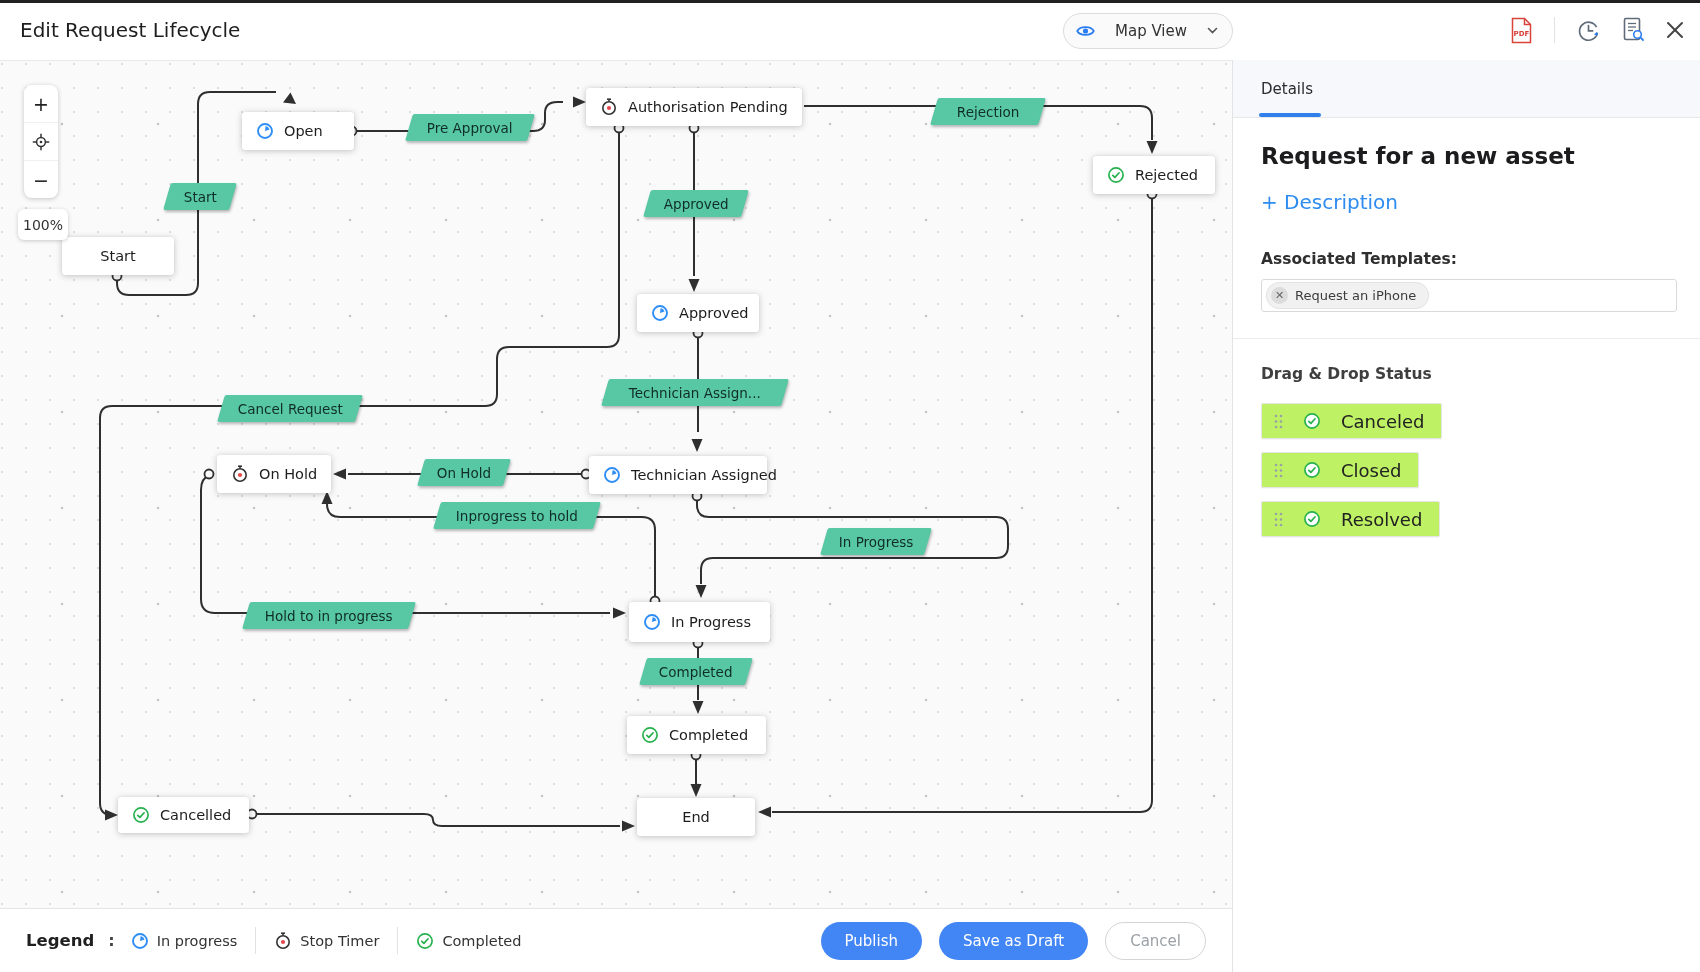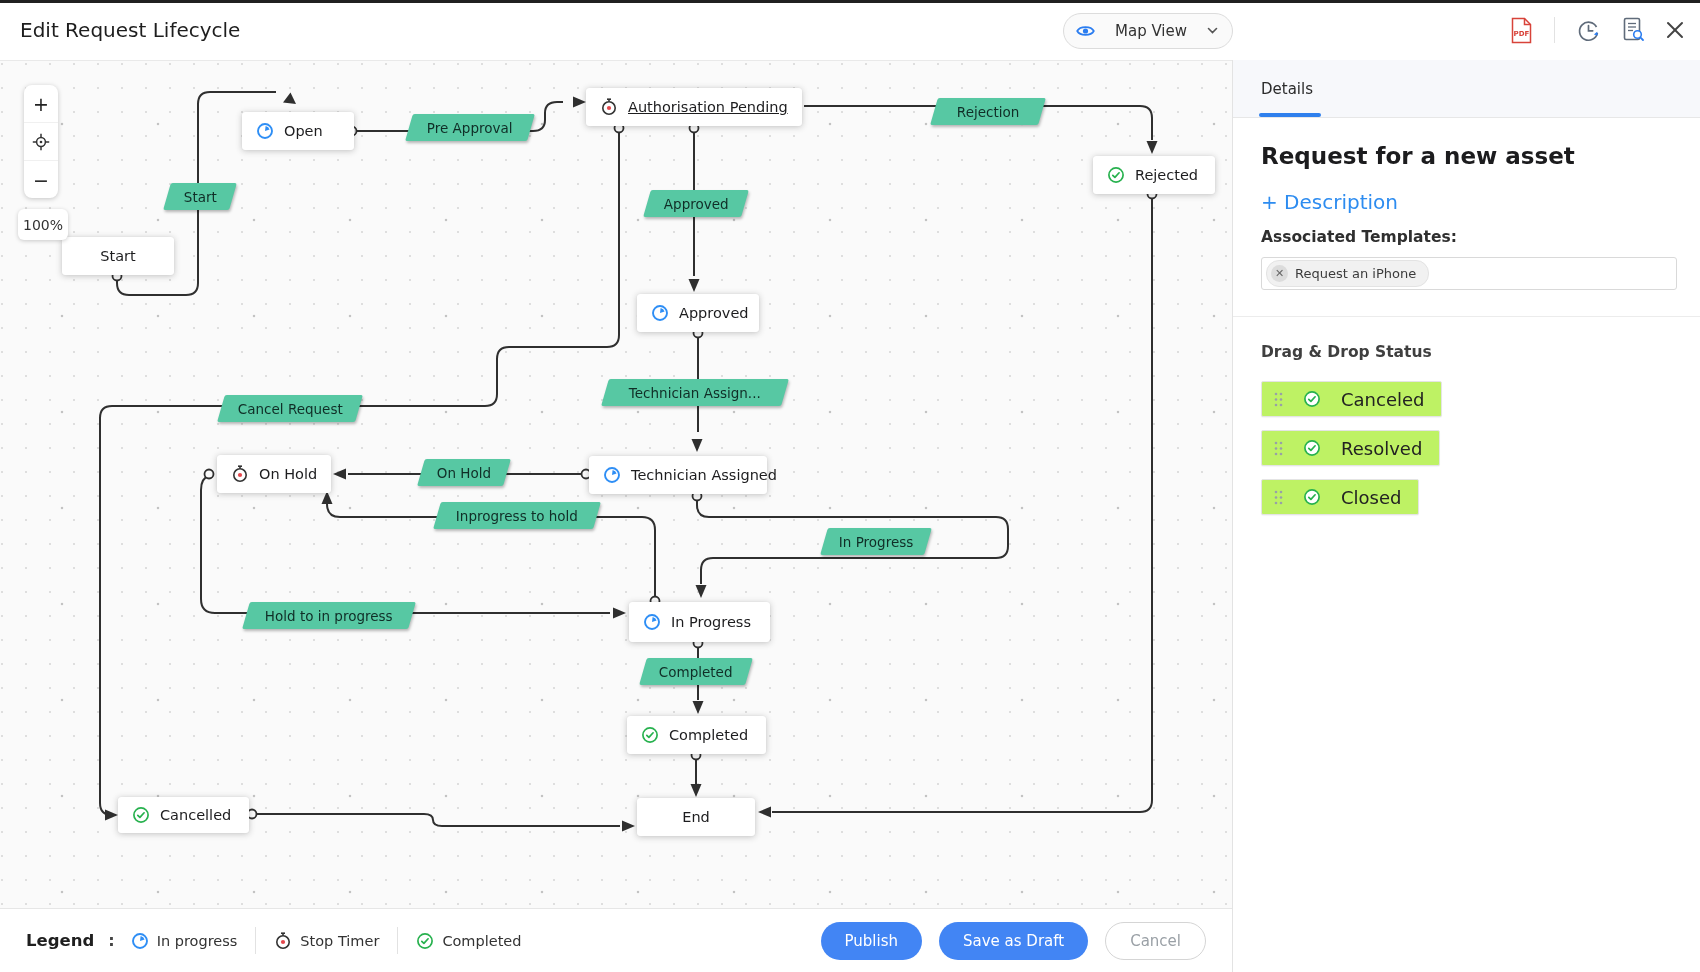--- a/index.html
+++ b/index.html
@@ -57,21 +57,21 @@
   
   .sidebar{position:absolute;left:1232px;top:60px;width:468px;height:912px;background:#fff;
         border-left:1px solid #e3e3e3;box-sizing:border-box;z-index:6;}
   .tabstrip{height:57px;background:#f7f8fb;border-bottom:1px solid #e7e7e7;position:relative;}
   .tab{position:absolute;left:28px;top:0;height:57px;display:flex;align-items:center;
         font-size:15px;color:#2b2b2b;cursor:pointer;}
   .tab-underline{position:absolute;left:26px;top:53px;width:62px;height:4px;background:#2f80ed;border-radius:2px;}
   .side-content{padding:0 28px;}
   .req-title{margin-top:25px;font-size:23px;font-weight:600;color:#1c1c1e;}
   .desc-link{margin-top:21px;font-size:20px;color:#2d8cf0;cursor:pointer;width:fit-content;}
-  .assoc-label{margin-top:14px;font-size:15.5px;font-weight:600;color:#2f2f2f;}
+  .assoc-label{margin-top:36px;font-size:15.5px;font-weight:600;color:#2f2f2f;}
   .tpl-box{margin-top:11px;width:416px;height:33px;border:1px solid #d9d9d9;border-radius:3px;
         background:#fff;display:flex;align-items:center;padding:0 4px;box-sizing:border-box;}
   .tpl-chip{height:25px;border-radius:13px;background:#f1f1f1;border:1px solid #e3e3e3;
         display:inline-flex;align-items:center;gap:7px;padding:0 12px 0 4px;font-size:13px;color:#3c3c3c;}
   .chip-x{width:17px;height:17px;border-radius:50%;background:#dcdcdc;color:#666;font-size:11px;
         display:flex;align-items:center;justify-content:center;cursor:pointer;}
   .side-sep{margin-top:26px;margin-left:-28px;width:468px;border-top:1px solid #ececec;}
   .dd-heading{margin-top:26px;font-size:15.5px;font-weight:700;color:#3f3f3f;}
   .status-list{margin-top:20px;}
   .status-row{margin-bottom:13px;}
@@ -142,21 +142,21 @@
     </div>
     <div class="node" style="left: 242px; top: 112px; width: 112px; height: 38px;">
       <span class="nicon">
         <svg width="18" height="18" viewBox="0 0 18 18">
           <circle cx="9" cy="9" r="7" fill="#fff" stroke="#2e8ef5" stroke-width="1.9"></circle>
           <path d="M9 9 L9.6 3.9 A5.2 5.2 0 0 1 13.6 7.6 Z" fill="#2e8ef5"></path>
         </svg>
       </span>
       <span>Open</span>
     </div>
-    <div class="node" style="left: 586px; top: 88px; width: 216px; height: 38px; text-decoration: underline;">
+    <div class="node" style="left: 586px; top: 88px; width: 216px; height: 38px;">
       <span class="nicon">
         <svg width="18" height="18" viewBox="0 0 18 18">
           <line x1="7" y1="1.2" x2="11" y2="1.2" stroke="#333" stroke-width="1.6"></line>
           <line x1="9" y1="1.2" x2="9" y2="3.4" stroke="#333" stroke-width="1.6"></line>
           <circle cx="9" cy="10" r="6.2" fill="#fff" stroke="#333" stroke-width="1.6"></circle>
           <circle cx="9" cy="10" r="2.1" fill="#e5484d"></circle>
         </svg>
       </span>
       <span>Authorisation Pending</span>
     </div>
@@ -416,36 +416,36 @@
                 <circle cx="2" cy="13" r="1.3" fill="#98a0a8"></circle>
                 <circle cx="7" cy="13" r="1.3" fill="#98a0a8"></circle>
               </svg>
             </span>
             <span style="display: flex;">
               <svg width="18" height="18" viewBox="0 0 18 18">
                 <circle cx="9" cy="9" r="7.1" fill="#fff" stroke="#27b14e" stroke-width="1.7"></circle>
                 <path d="M5.8 9.3 l2.1 2.1 l4.2 -4.6" fill="none" stroke="#27b14e" stroke-width="1.7" stroke-linecap="round" stroke-linejoin="round"></path>
               </svg>
             </span>
-            <span>Resolved</span>
+            <span>Closed</span>
           </div></div>
         <div class="status-row"><div class="status-chip">
             <span style="display: flex;">
               <svg width="9" height="15" viewBox="0 0 9 15">
                 <circle cx="2" cy="2" r="1.3" fill="#98a0a8"></circle>
                 <circle cx="7" cy="2" r="1.3" fill="#98a0a8"></circle>
                 <circle cx="2" cy="7.5" r="1.3" fill="#98a0a8"></circle>
                 <circle cx="7" cy="7.5" r="1.3" fill="#98a0a8"></circle>
                 <circle cx="2" cy="13" r="1.3" fill="#98a0a8"></circle>
                 <circle cx="7" cy="13" r="1.3" fill="#98a0a8"></circle>
               </svg>
             </span>
             <span style="display: flex;">
               <svg width="18" height="18" viewBox="0 0 18 18">
                 <circle cx="9" cy="9" r="7.1" fill="#fff" stroke="#27b14e" stroke-width="1.7"></circle>
                 <path d="M5.8 9.3 l2.1 2.1 l4.2 -4.6" fill="none" stroke="#27b14e" stroke-width="1.7" stroke-linecap="round" stroke-linejoin="round"></path>
               </svg>
             </span>
-            <span>Closed</span>
+            <span>Resolved</span>
           </div></div>
       </div>
   </div>
 </div>
 
 </body></html>

